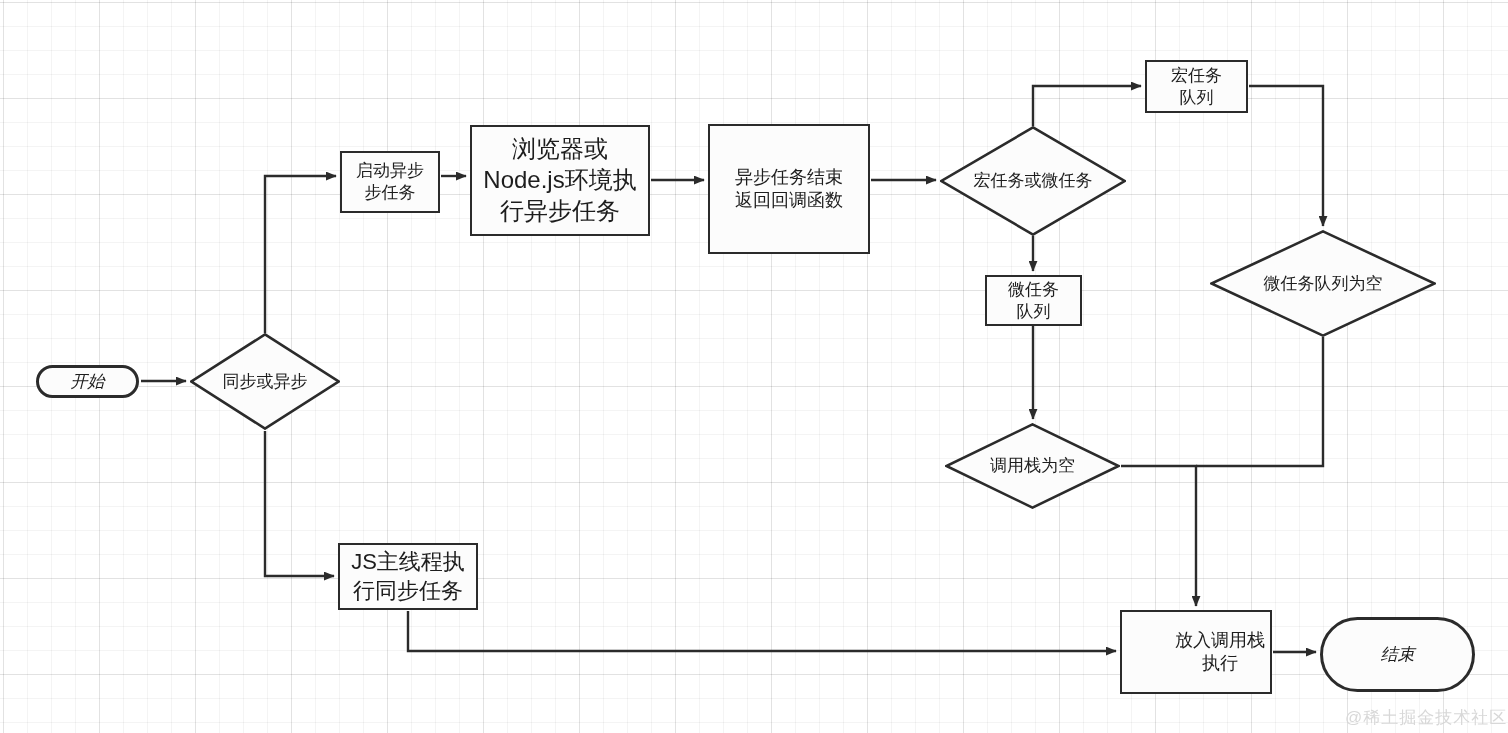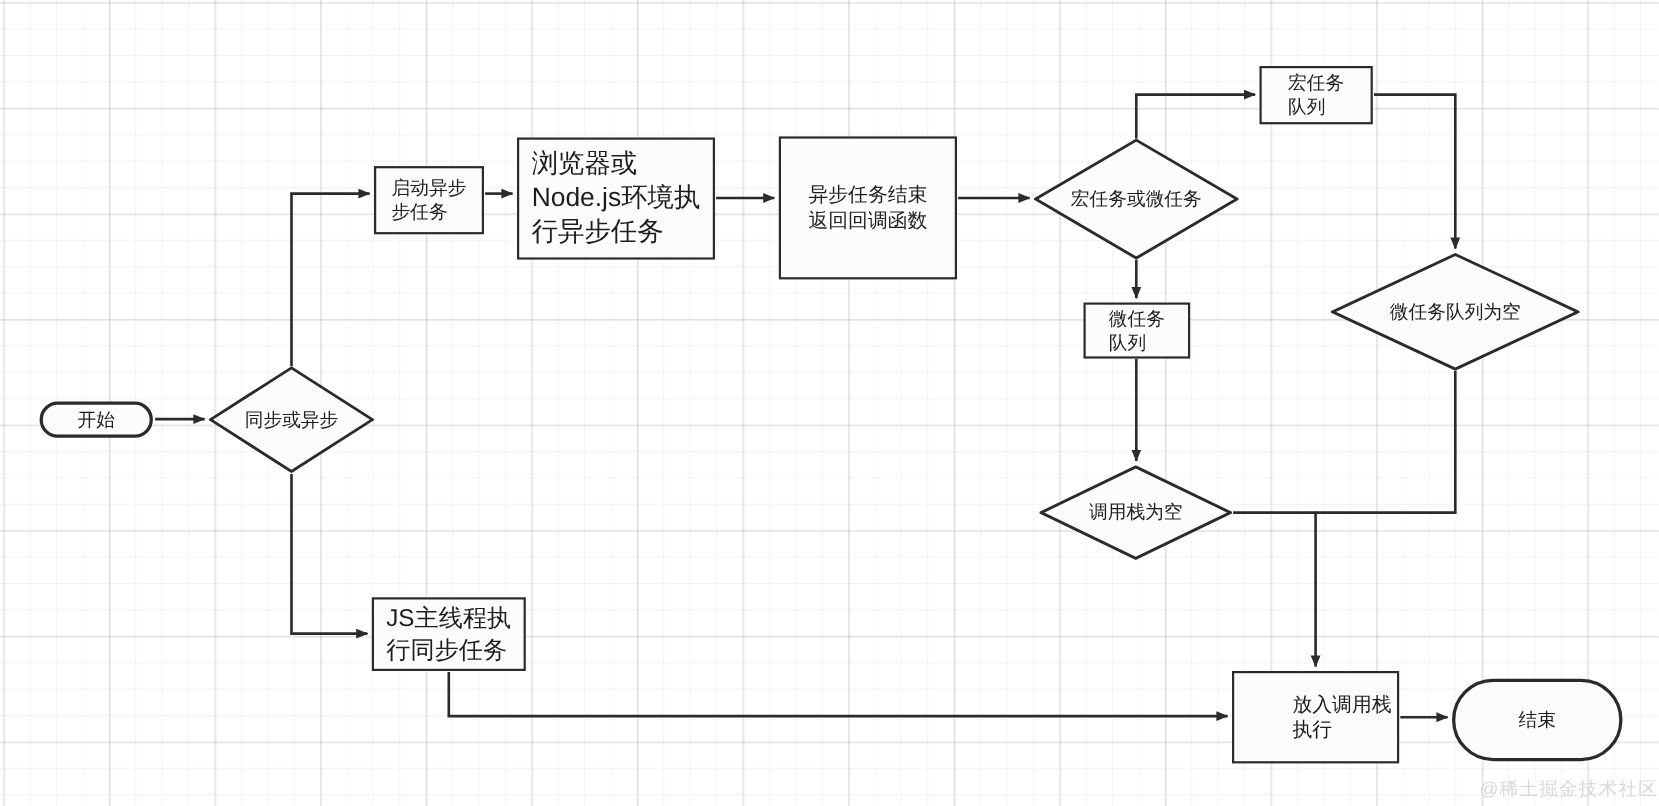--- a/index.html
+++ b/index.html
@@ -35,32 +35,34 @@
     width: 1508px;
     height: 733px;
     pointer-events: none;
   }
   .node {
     position: absolute;
     box-sizing: border-box;
     display: flex;
     align-items: center;
     justify-content: center;
+    text-align: center;
     color: #1d1d1d;
     line-height: 1.28;
     white-space: pre-line;
     z-index: 2;
   }
   .node.rect {
     border: 2.4px solid #2b2b2b;
     background: #fcfcfc;
   }
   .node.terminator {
     border: 3px solid #2b2b2b;
     background: #fcfcfc;
+    font-style: italic;
   }
   .node.diamond {
     border: none;
     background: transparent;
   }
   .diamond-shape {
     position: absolute;
     left: 0; top: 0;
     width: 100%;
     height: 100%;

